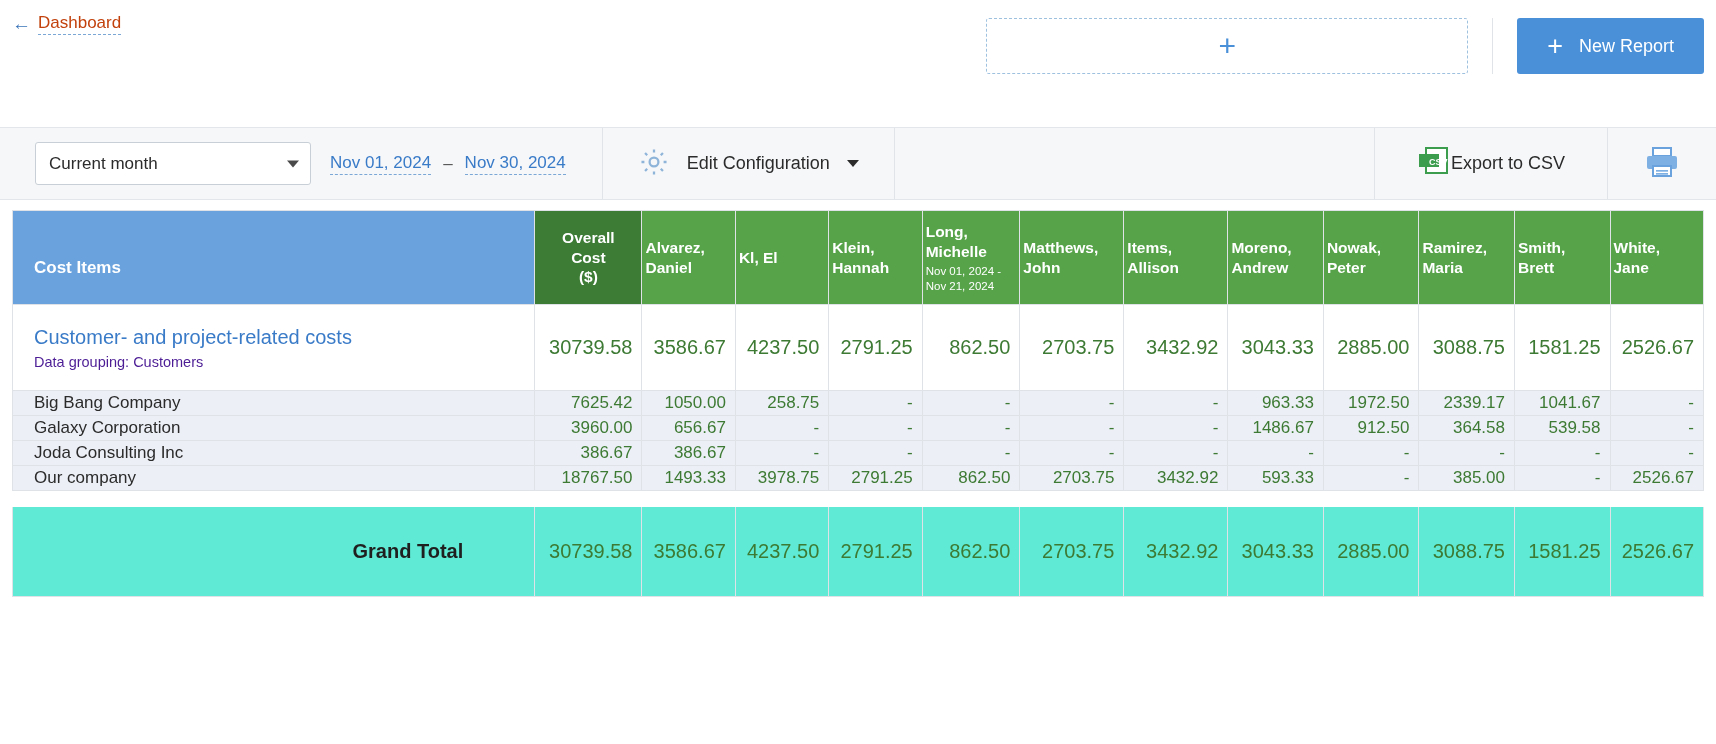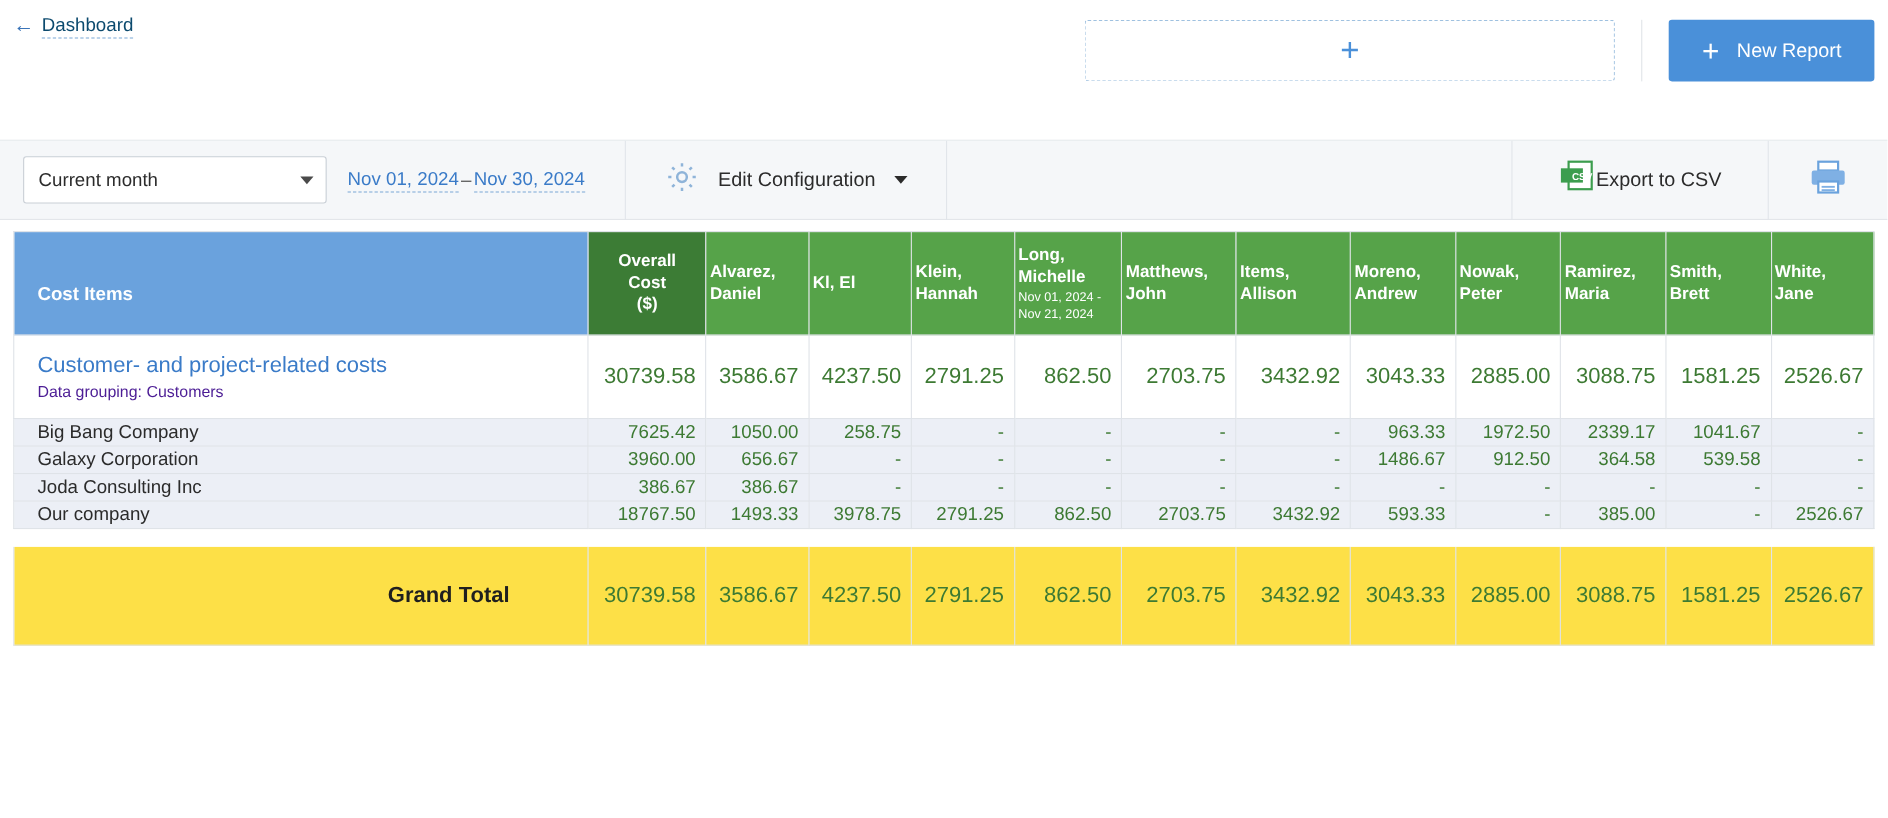--- a/index.html
+++ b/index.html
@@ -24,21 +24,21 @@
     position: absolute;
     left: 12px; top: 13px;
     display: flex; align-items: center; gap: 7px;
     font-size: 17px;
   }
   .back-arrow {
     color: #3a74b8; font-size: 19px; line-height: 1;
     display: inline-block; transform: translateY(-1px);
   }
   .breadcrumb-link {
-    color: #0c4a6e; font-size: 17px;
+    color: #c2410c; font-size: 17px;
     border-bottom: 1px dashed #7ba7d6;
     padding-bottom: 1px;
     cursor: pointer;
   }
   .page-title {
     position: absolute;
     left: 12px; top: 48px;
     font-size: 30px;
     color: #3d4b5c;
     font-weight: 400;
@@ -84,21 +84,21 @@
   .toolbar {
     height: 72px;
     background: #f5f7f9;
     display: flex; align-items: center;
     border-bottom: 1px solid #e3e6ea;
     position: relative;
   }
   .tb-seg { display: flex; align-items: center; height: 72px; }
   .tb-sep { width: 1px; height: 72px; background: #e1e5ea; }
 
-  .select-wrap { position: relative; margin-left: 21px; }
+  .select-wrap { position: relative; margin-left: 35px; }
   select.period-select {
     appearance: none; -webkit-appearance: none;
     width: 276px; height: 43px;
     border: 1px solid #c9cfd6;
     border-radius: 3px;
     background: #fff;
     padding: 0 30px 0 13px;
     font-size: 17px;
     color: #2b2b2b;
     font-family: "Liberation Sans", sans-serif;
@@ -107,21 +107,21 @@
   .select-caret {
     position: absolute; right: 12px; top: 50%;
     transform: translateY(-50%);
     pointer-events: none;
     width: 0; height: 0;
     border-left: 6px solid transparent;
     border-right: 6px solid transparent;
     border-top: 7px solid #4a4a4a;
   }
   .date-range {
-    display: flex; align-items: center; gap: 2px;
+    display: flex; align-items: center; gap: 12px;
     margin-left: 19px;
     font-size: 17px;
   }
   .date-link {
     color: #3a7bc8;
     border-bottom: 1px dashed #7ba7d6;
     padding-bottom: 1px;
     cursor: pointer;
   }
   .date-dash { color: #555; }
@@ -200,21 +200,21 @@
     padding: 0 3px;
   }
   th.person-head .sub {
     display: block;
     font-weight: normal;
     font-size: 11.5px;
     line-height: 1.25;
     margin-top: 3px;
   }
 
-  tr.group-row td { background: #ffffff; height: 76px; }
+  tr.group-row td { background: #ffffff; height: 86px; }
   td.group-label {
     text-align: left;
     padding-left: 21px;
     vertical-align: middle;
   }
   .group-title {
     color: #3a7bc8;
     font-size: 20px;
     line-height: 1.25;
   }
@@ -241,21 +241,21 @@
     vertical-align: middle;
   }
   tr.data-row td.num { font-size: 17px; color: #3d7a33; }
 
   tr.spacer-row td {
     height: 16px; background: #ffffff;
     border-left-color: #ffffff; border-right-color: #ffffff;
     border-top-color: #ffffff; border-bottom-color: #ffffff;
   }
 
-  tr.total-row td { background: #fde047; height: 90px; }
+  tr.total-row td { background: #5eead4; height: 90px; }
   td.total-label {
     text-align: right;
     padding-right: 71px;
     font-size: 20px;
     font-weight: bold;
     color: #1f1f1f;
     vertical-align: middle;
   }
   tr.total-row td.num {
     font-size: 20px; color: #3d7a33;

